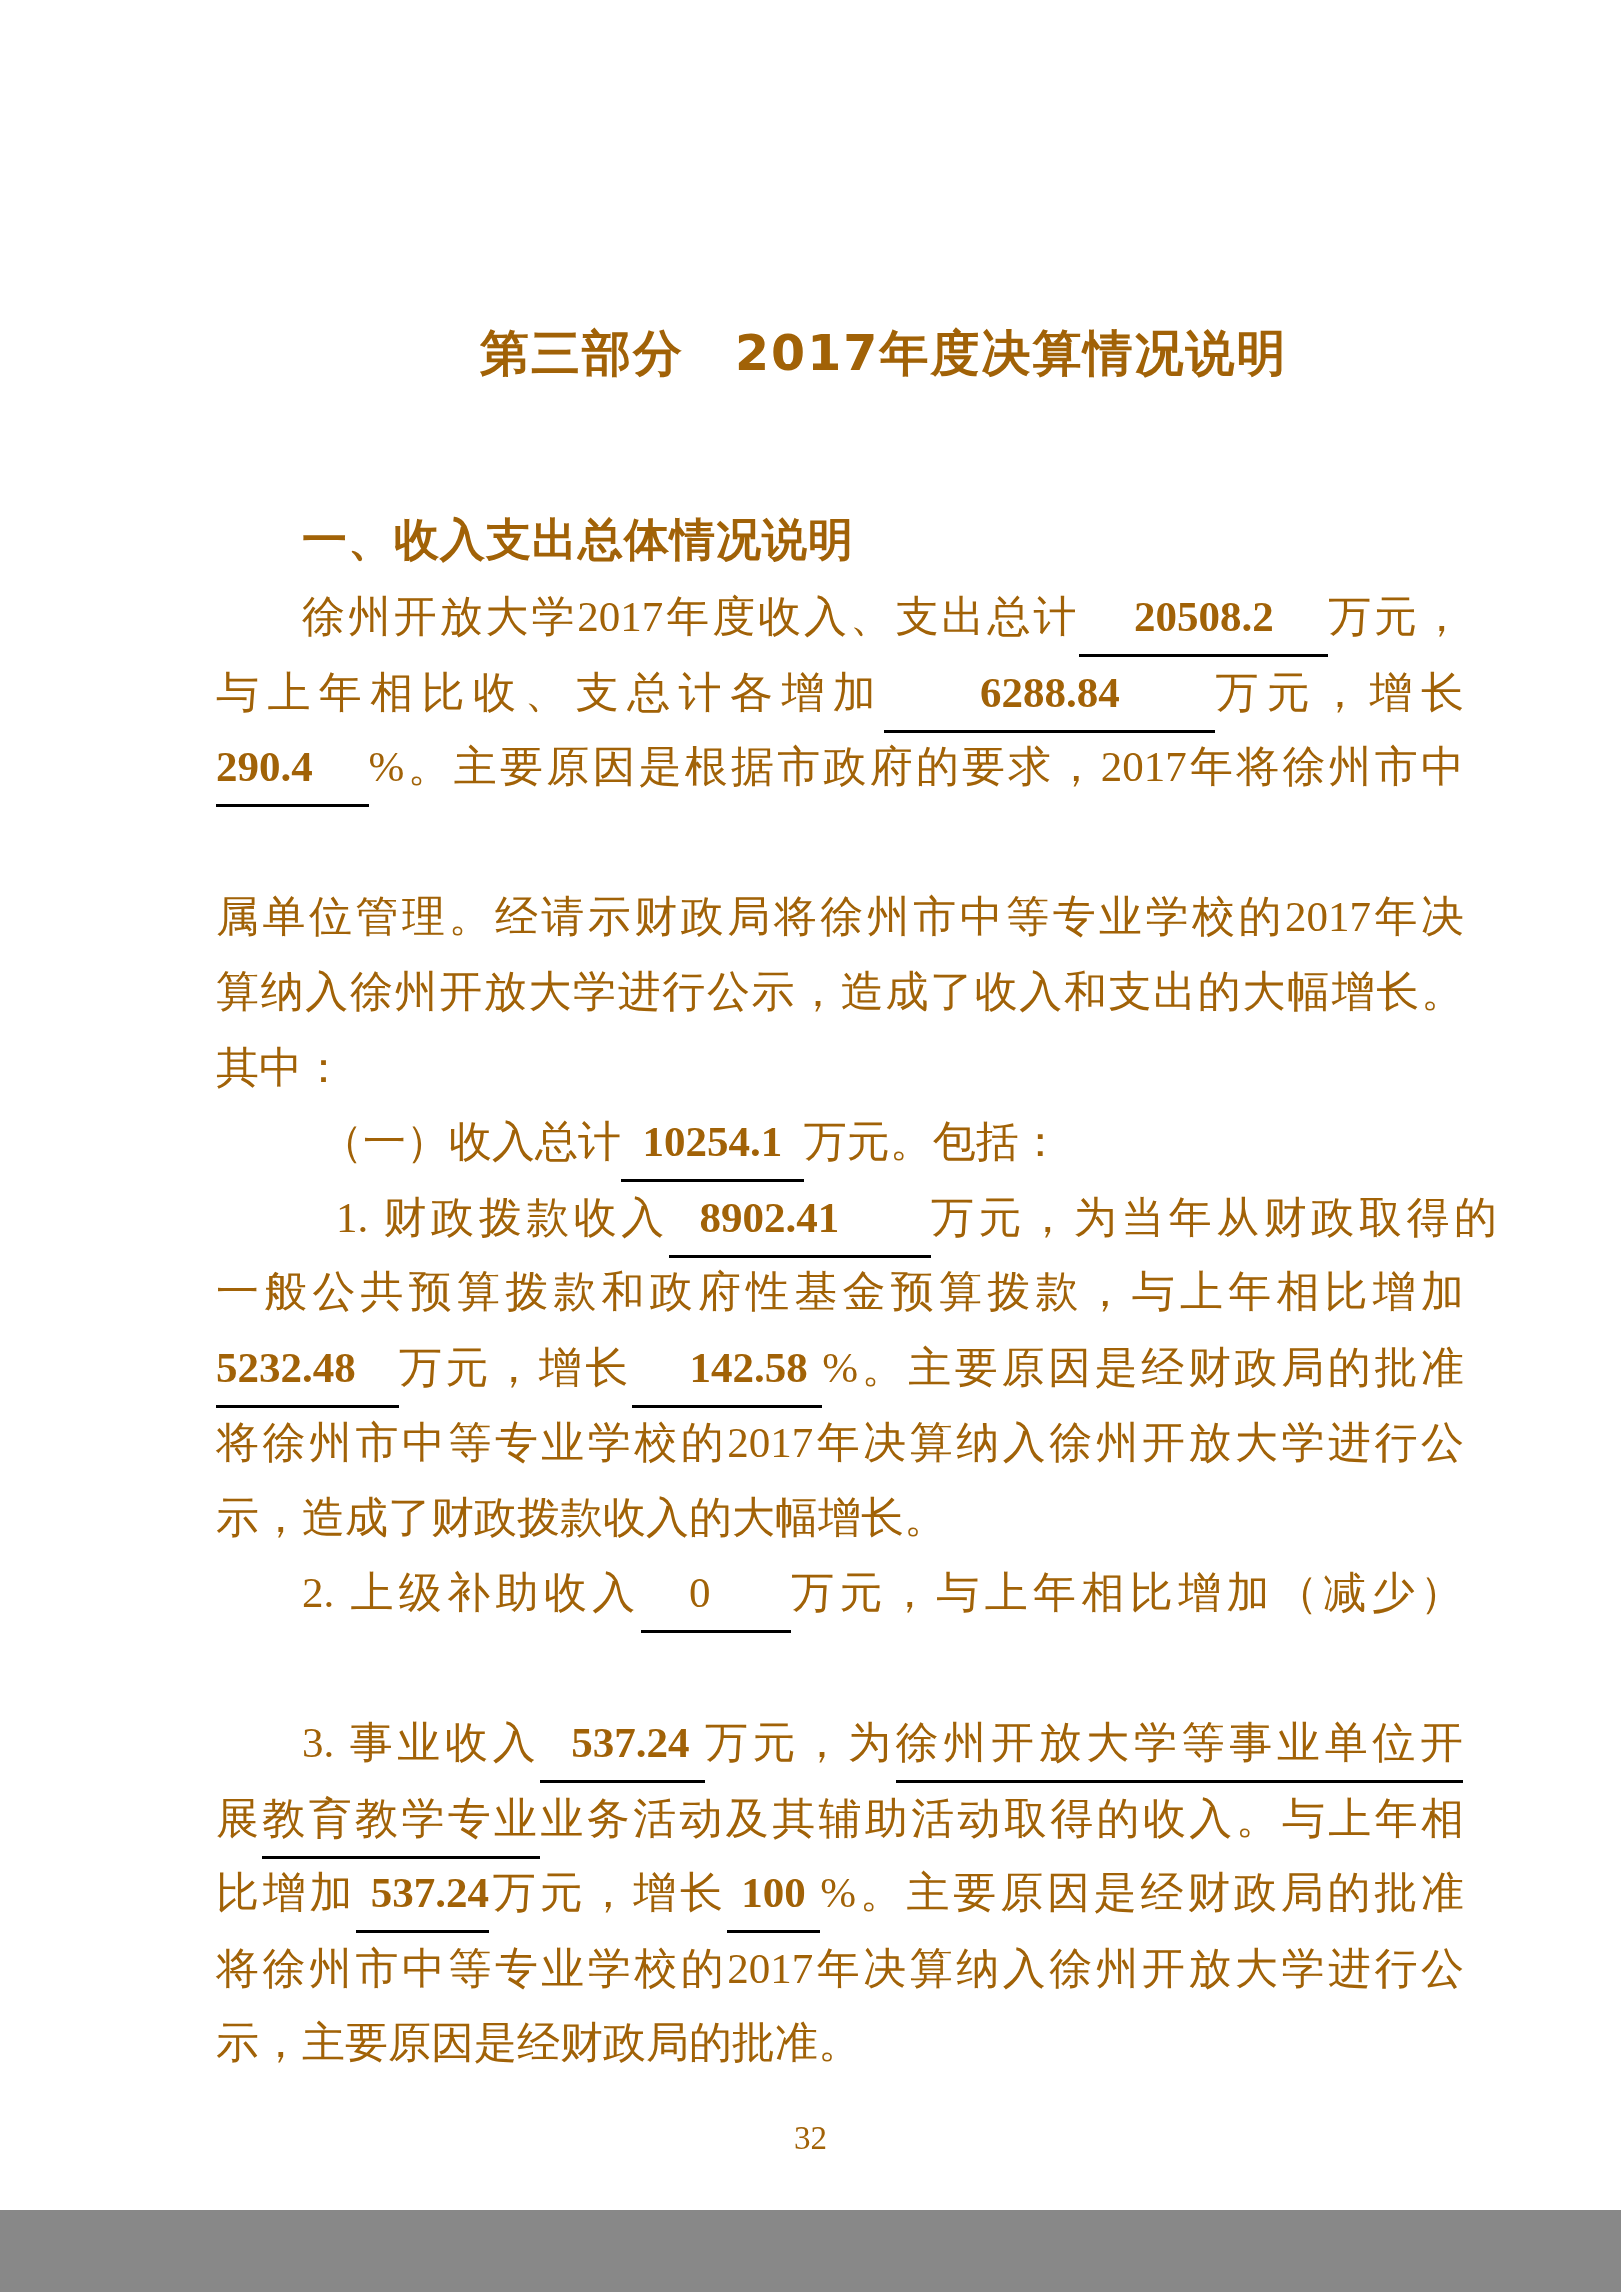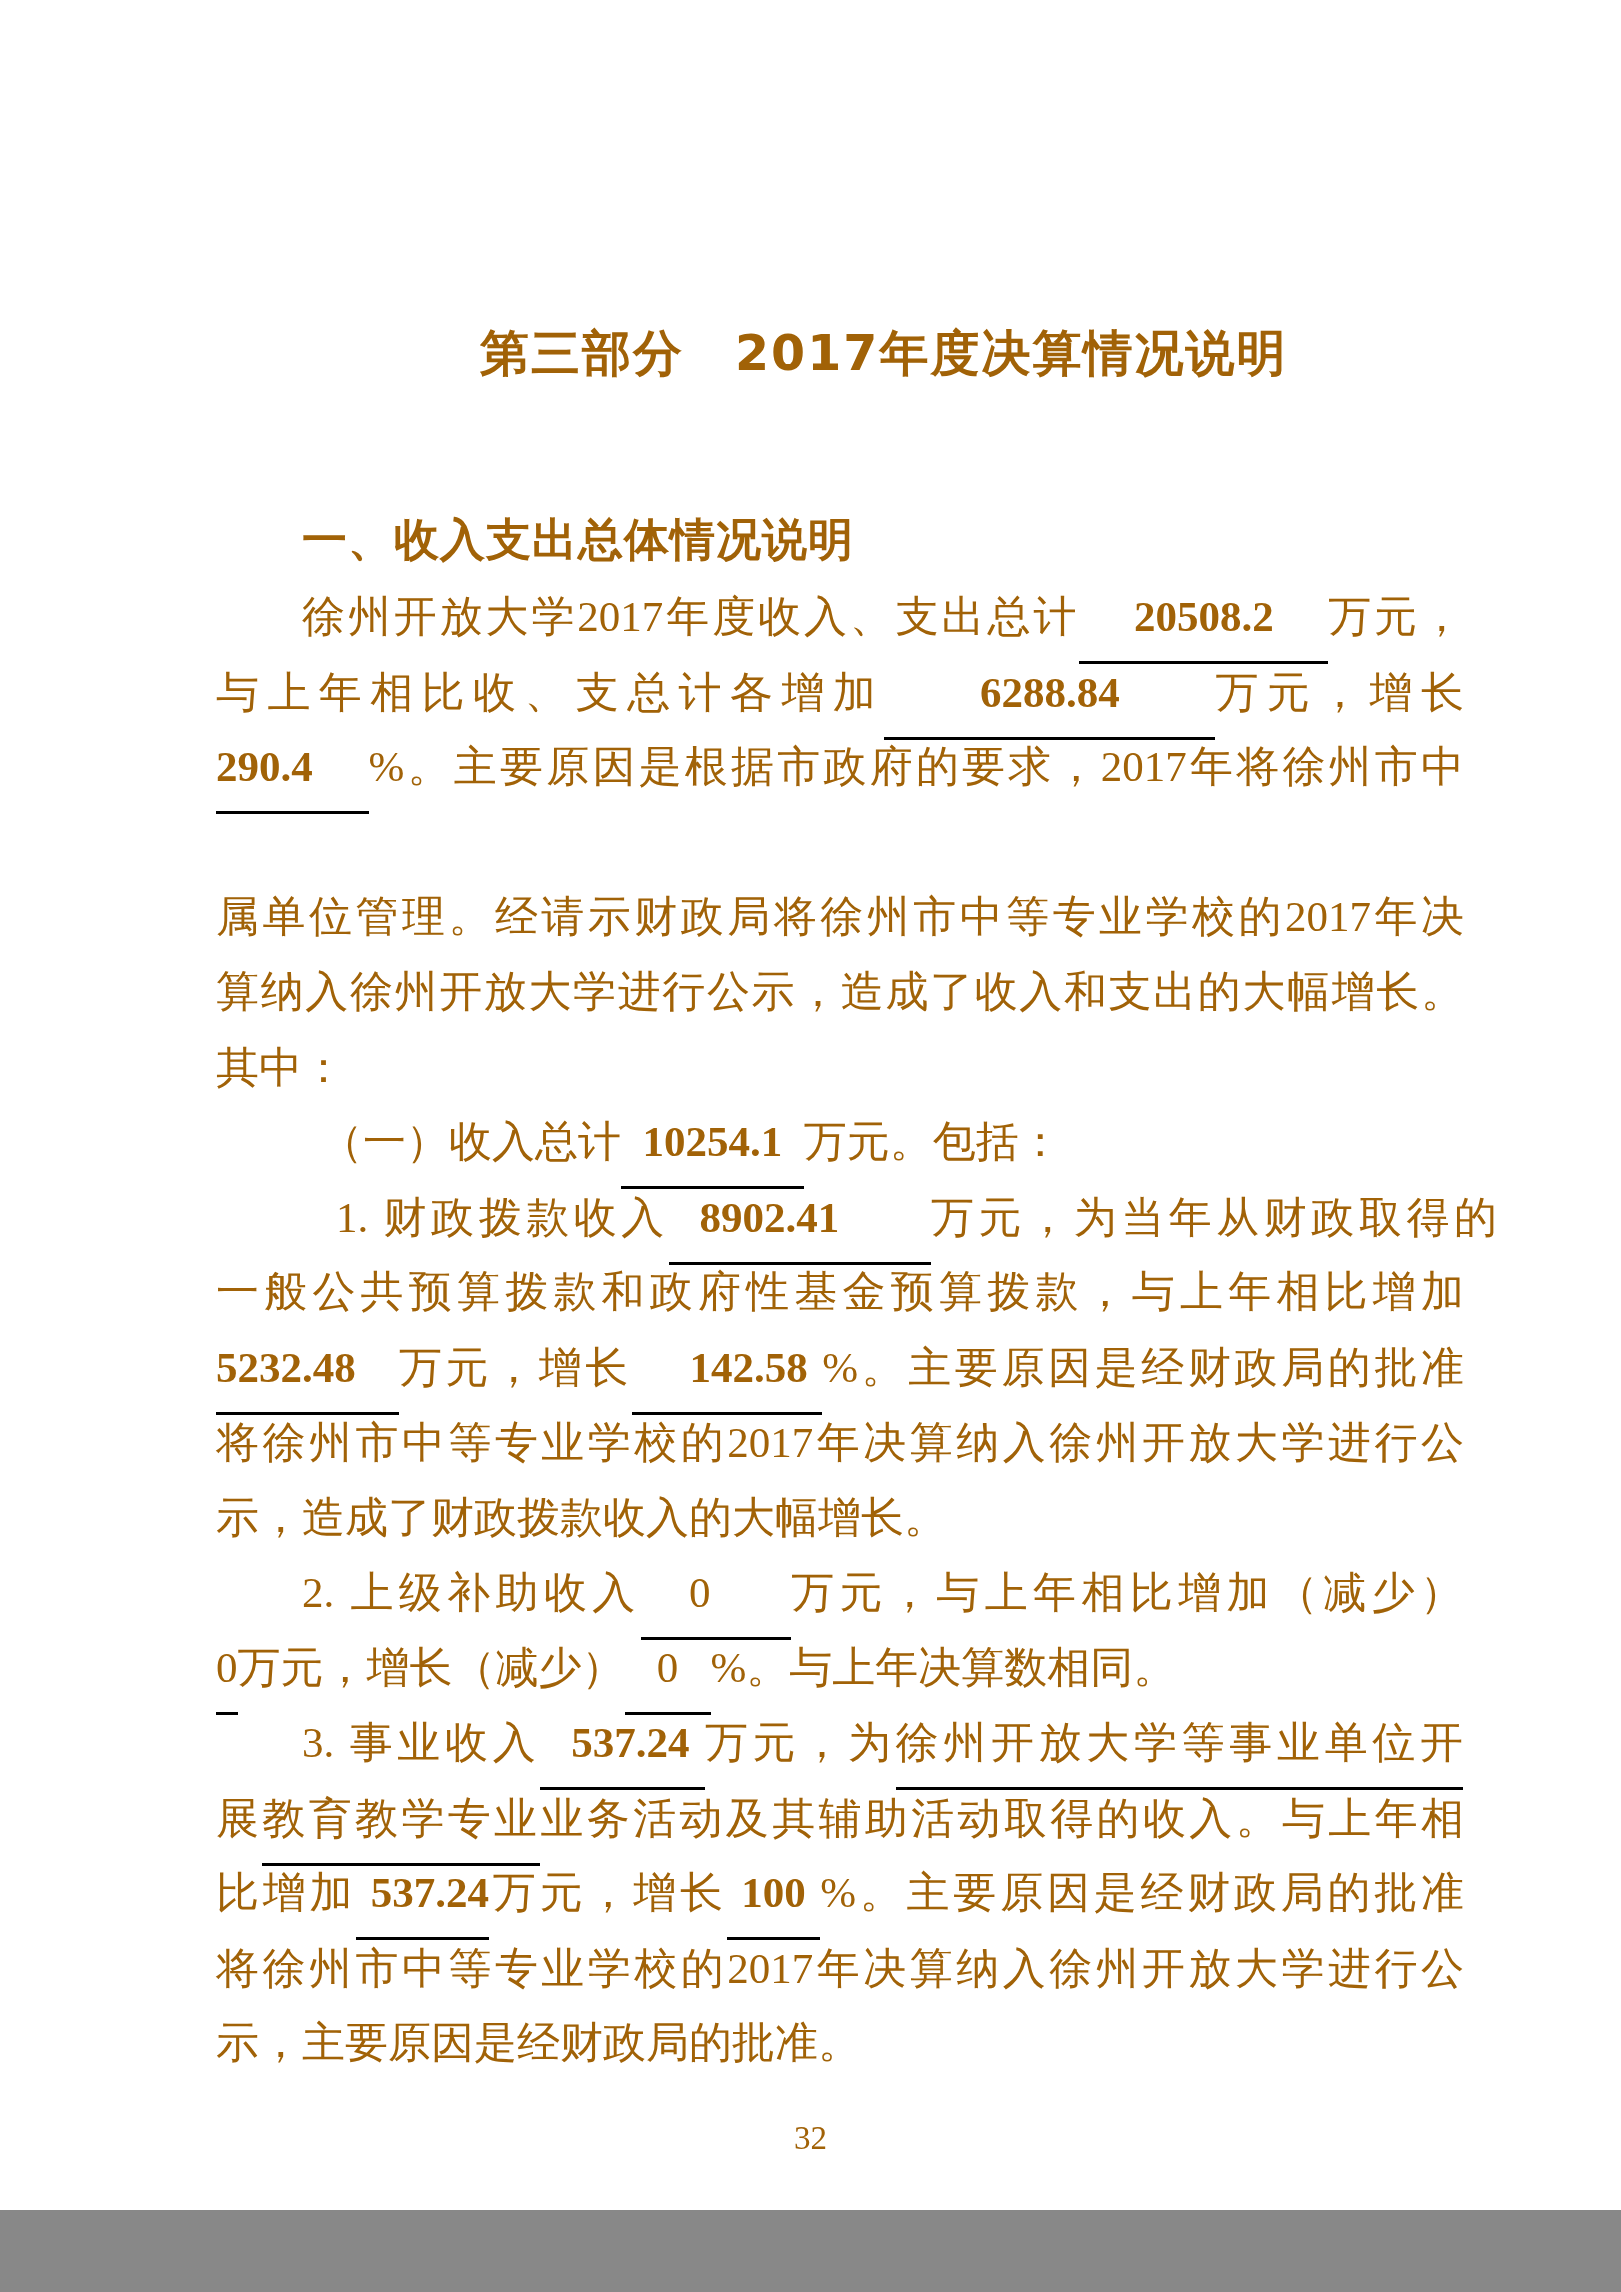--- a/index.html
+++ b/index.html
@@ -40,21 +40,21 @@
     position: absolute;
     left: 216px;
     font-size: 43px;
     line-height: 57px;
     white-space: pre-wrap;
   }
   .line.ind   { left: 302px; }
   .line.paren { left: 320px; }
   .line.just  { width: 1248px; text-align: justify; text-align-last: justify; }
   .line.ind.just   { width: 1161px; }
-  .u { border-bottom: 3.9px solid #000; padding-bottom: 21px; }
+  .u { border-bottom: 3.9px solid #000; padding-bottom: 14px; }
   .b { font-weight: bold; }
   .page-number {
     position: absolute;
     left: 0;
     top: 2123px;
     width: 100%;
     text-align: center;
     font-size: 33px;
     line-height: 31px;
   }
@@ -72,21 +72,20 @@
       <div class="line just" style="top: 888px;"><span>属单位管理。经请示财政局将徐州市中等专业学校的2017年决</span></div>
       <div class="line just" style="top: 963px;"><span>算纳入徐州开放大学进行公示，造成了收入和支出的大幅增长。</span></div>
       <div class="line" style="top: 1039px;"><span>其中：</span></div>
       <div class="line paren" style="top: 1113px;"><span>（一）收入总计</span><span class="u b">  10254.1  </span><span>万元。包括：</span></div>
       <div class="line ind just" style="top: 1189px; margin-left: 34px;"><span>1. 财政拨款收入</span><span class="u b">  8902.41      </span><span>万元，为当年从财政取得的</span></div>
       <div class="line just" style="top: 1263px;"><span>一般公共预算拨款和政府性基金预算拨款，与上年相比增加</span></div>
       <div class="line just" style="top: 1339px;"><span class="u b">5232.48   </span><span>万元，增长</span><span class="u b">    142.58 </span><span>%。主要原因是经财政局的批准</span></div>
       <div class="line just" style="top: 1414px;"><span>将徐州市中等专业学校的2017年决算纳入徐州开放大学进行公</span></div>
       <div class="line" style="top: 1489px;"><span>示，造成了财政拨款收入的大幅增长。</span></div>
       <div class="line ind just" style="top: 1564px;"><span>2. 上级补助收入</span><span class="u">   0     </span><span>万元，与上年相比增加（减少）</span></div>
-      <div class="line" style="top: 1639px;"><span class="u">0</span><span>万元，增长（减少）</span><span class="u">   0   </span><span>%。与上年决算数相同。</span></div>
       <div class="line ind just" style="top: 1714px;"><span>3. 事业收入</span><span class="u b">  537.24 </span><span>万元，为</span><span class="u">徐州开放大学等事业单位开</span></div>
       <div class="line just" style="top: 1790px;"><span>展</span><span class="u">教育教学专业</span><span>业务活动及其辅助活动取得的收入。与上年相</span></div>
       <div class="line just" style="top: 1864px;"><span>比增加</span><span class="u b"> 537.24</span><span>万元，增长</span><span class="u b"> 100 </span><span>%。主要原因是经财政局的批准</span></div>
       <div class="line just" style="top: 1940px;"><span>将徐州市中等专业学校的2017年决算纳入徐州开放大学进行公</span></div>
       <div class="line" style="top: 2014px;"><span>示，主要原因是经财政局的批准。</span></div>
     </div>
   <div class="page-number">32</div>
 </div>
 
 

